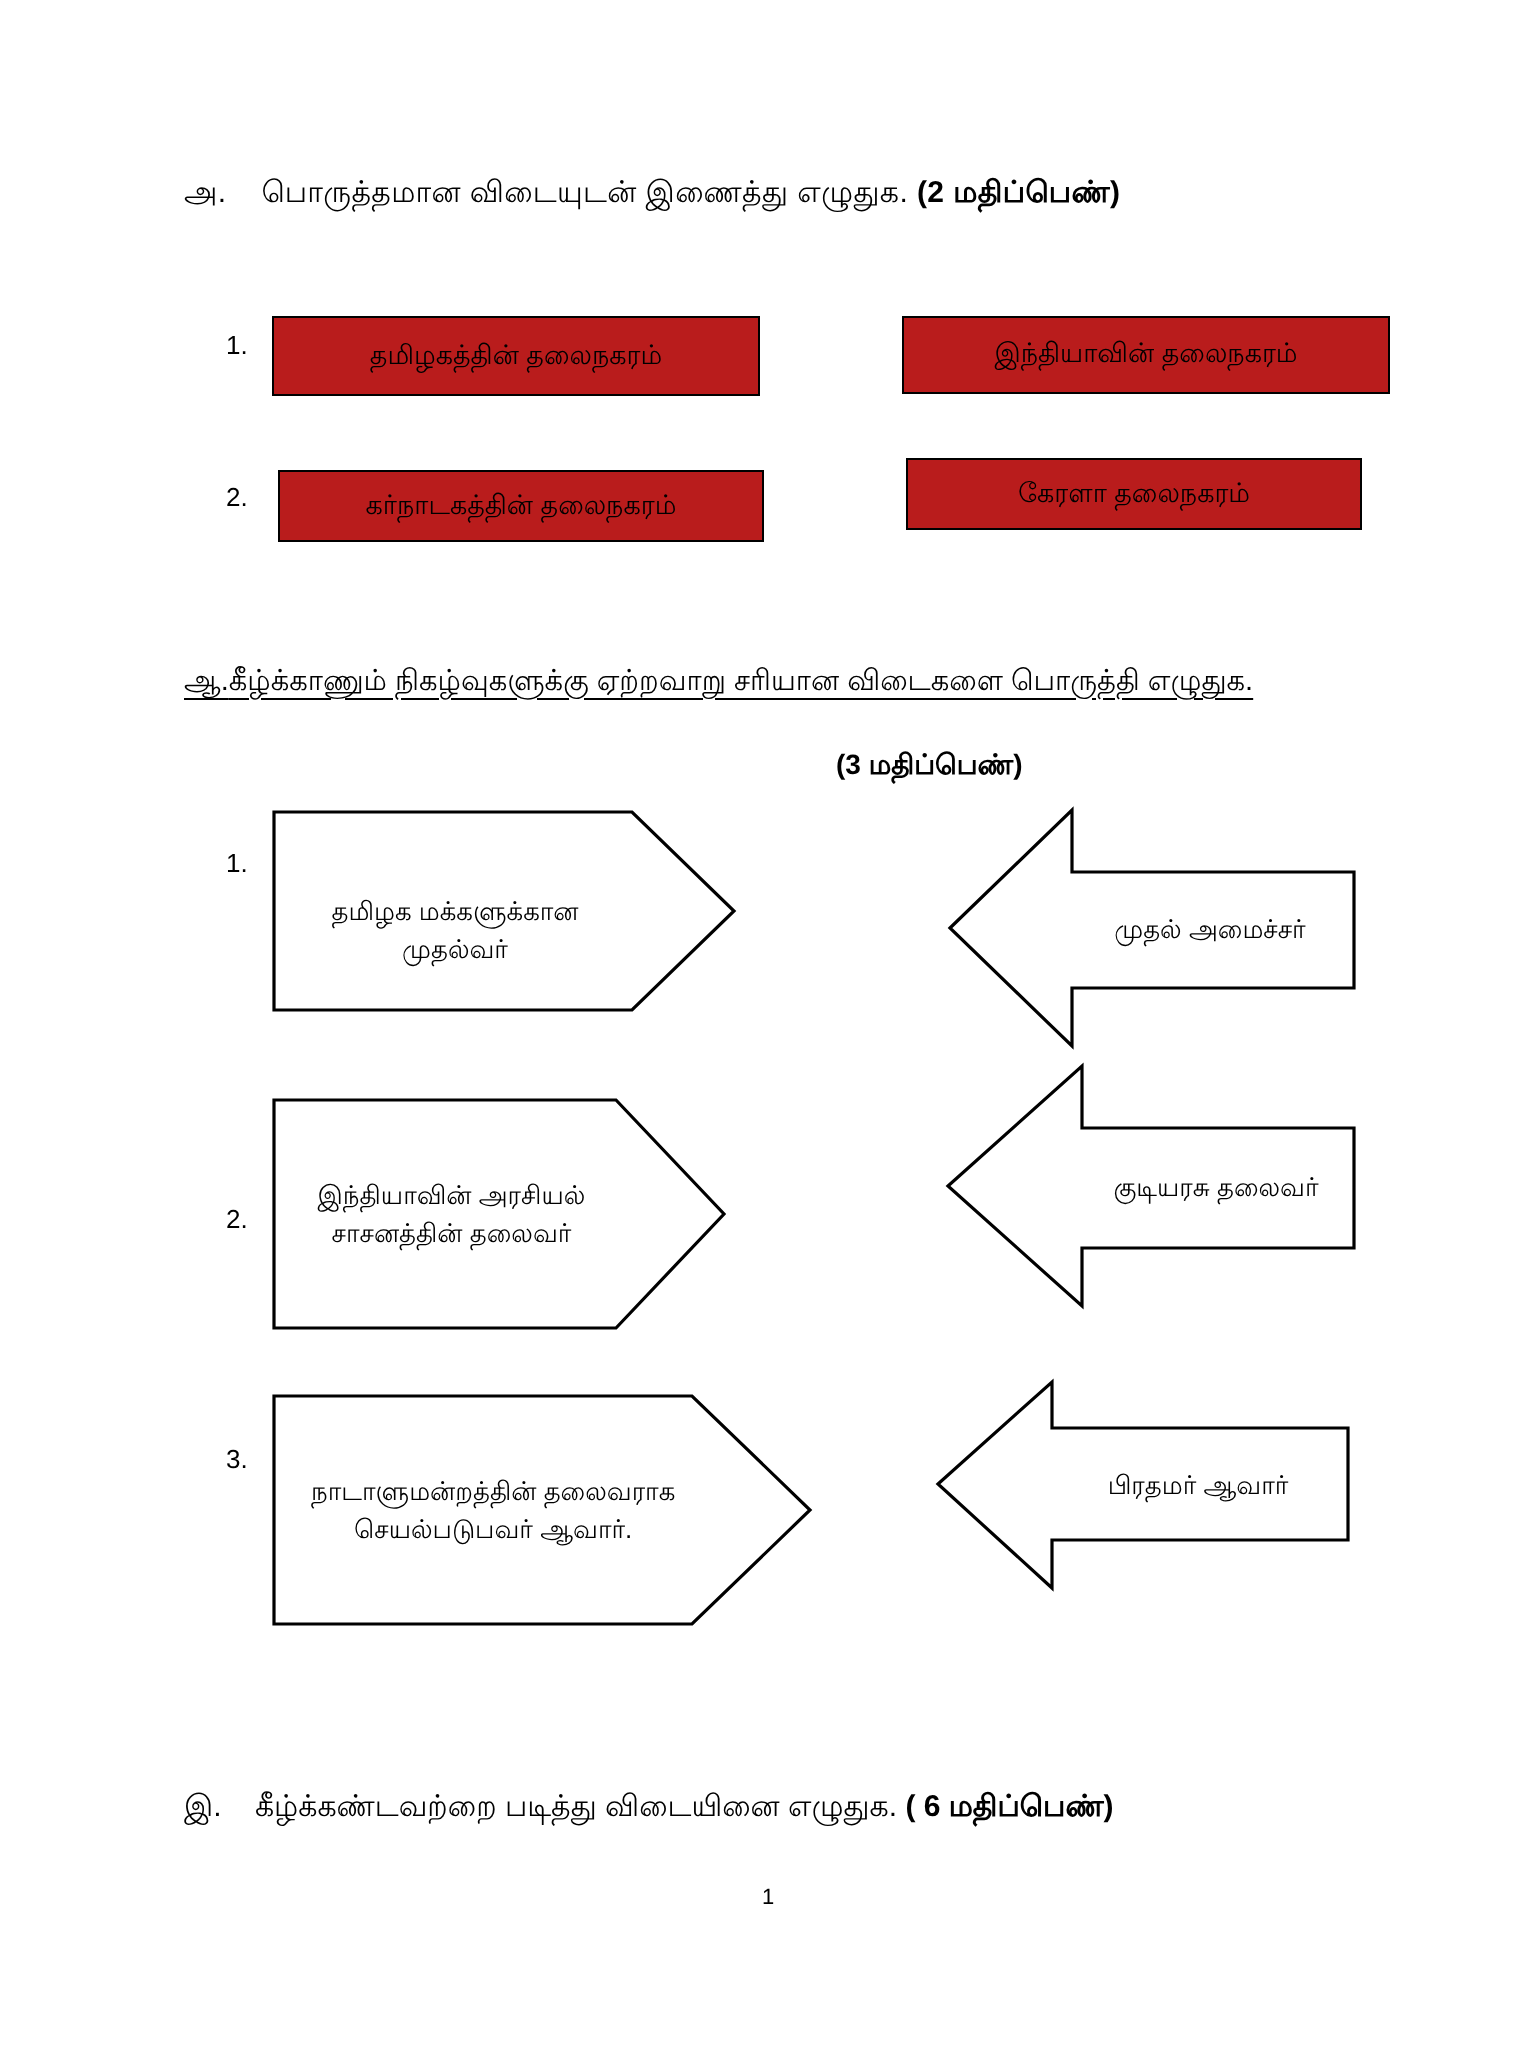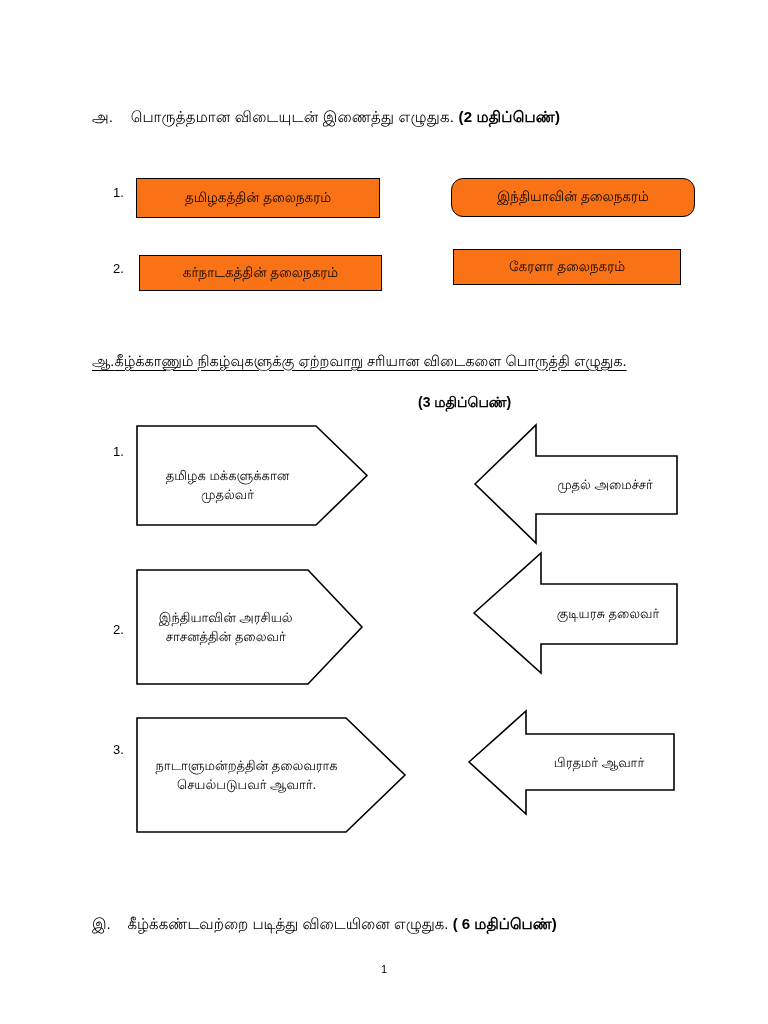--- a/index.html
+++ b/index.html
@@ -13,21 +13,20 @@
     position: relative;
     font-family: "Liberation Sans", sans-serif;
     color: #000000;
     overflow: hidden;
   }
 
   .page {
     position: absolute;
     inset: 0;
     background: #fff;
-    margin-top: 20px;
   }
 
   
   .q1-heading {
     position: absolute;
     left: 92px;
     top: 88px;
     font-size: 15px;
     letter-spacing: 0.2px;
     white-space: nowrap;
@@ -43,21 +42,21 @@
 
   .plain-box {
     position: absolute;
     border: 1.5px solid #000;
     box-sizing: border-box;
     display: flex;
     align-items: center;
     justify-content: center;
     font-size: 13.5px;
     text-align: center;
-    background: #f97316;
+    background: #b91c1c;
   }
 
   
   .q2-heading {
     position: absolute;
     left: 92px;
     top: 330px;
     width: 590px;
     font-size: 14.5px;
     line-height: 22px;
@@ -146,21 +145,21 @@
 
   <div class="q1-heading">
     <span>அ.</span>
     &nbsp;&nbsp;
     <span>பொருத்தமான விடையுடன் இணைத்து  எழுதுக.</span>
     <span class="marks">(2 மதிப்பெண்)</span>
   </div>
 
   <div class="num-label" style="left:113px; top:165px;">1.</div>
   <div class="plain-box" style="left:136px; top:158px; width:244px; height:40px;">தமிழகத்தின் தலைநகரம்</div>
-  <div class="plain-box" style="left:451px; top:158px; width:244px; height:39px;border-radius:12px;">இந்தியாவின் தலைநகரம்</div>
+  <div class="plain-box" style="left:451px; top:158px; width:244px; height:39px;">இந்தியாவின் தலைநகரம்</div>
 
   <div class="num-label" style="left:113px; top:241px;">2.</div>
   <div class="plain-box" style="left:453px; top:229px; width:228px; height:36px;">கேரளா தலைநகரம்</div>
   <div class="plain-box" style="left:139px; top:235px; width:243px; height:36px;">கர்நாடகத்தின் தலைநகரம்</div>
 
   <div class="q2-heading">
     <span>ஆ.</span><span>கீழ்க்காணும் நிகழ்வுகளுக்கு ஏற்றவாறு சரியான விடைகளை பொருத்தி எழுதுக.</span>
   </div>
   <div class="q2-marks">(3 மதிப்பெண்)</div>
 

